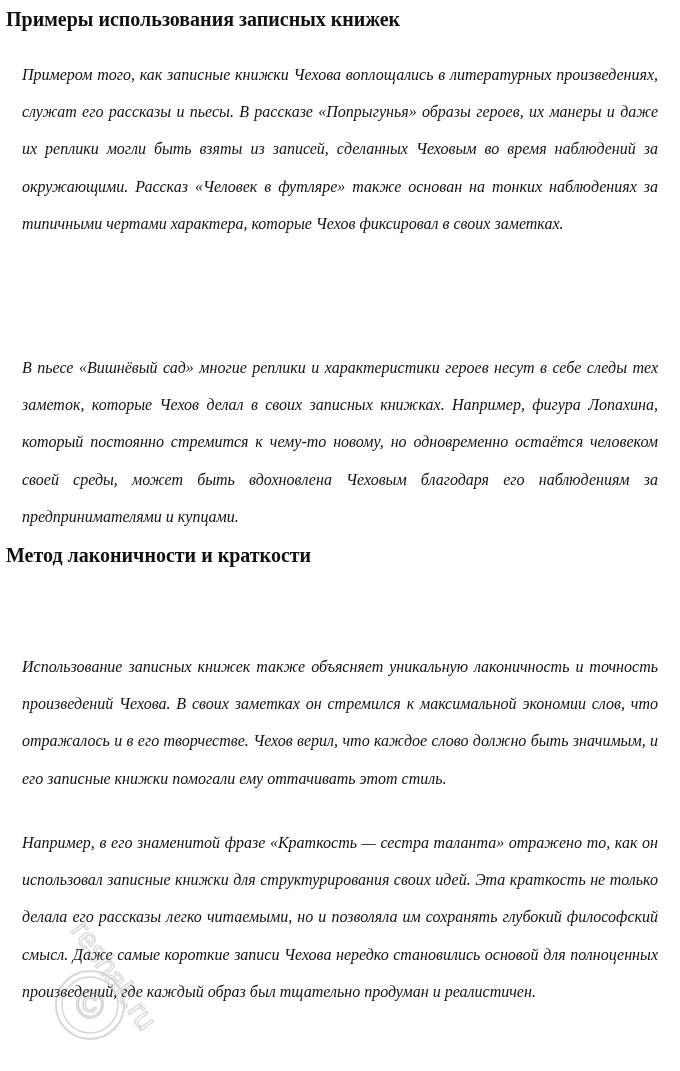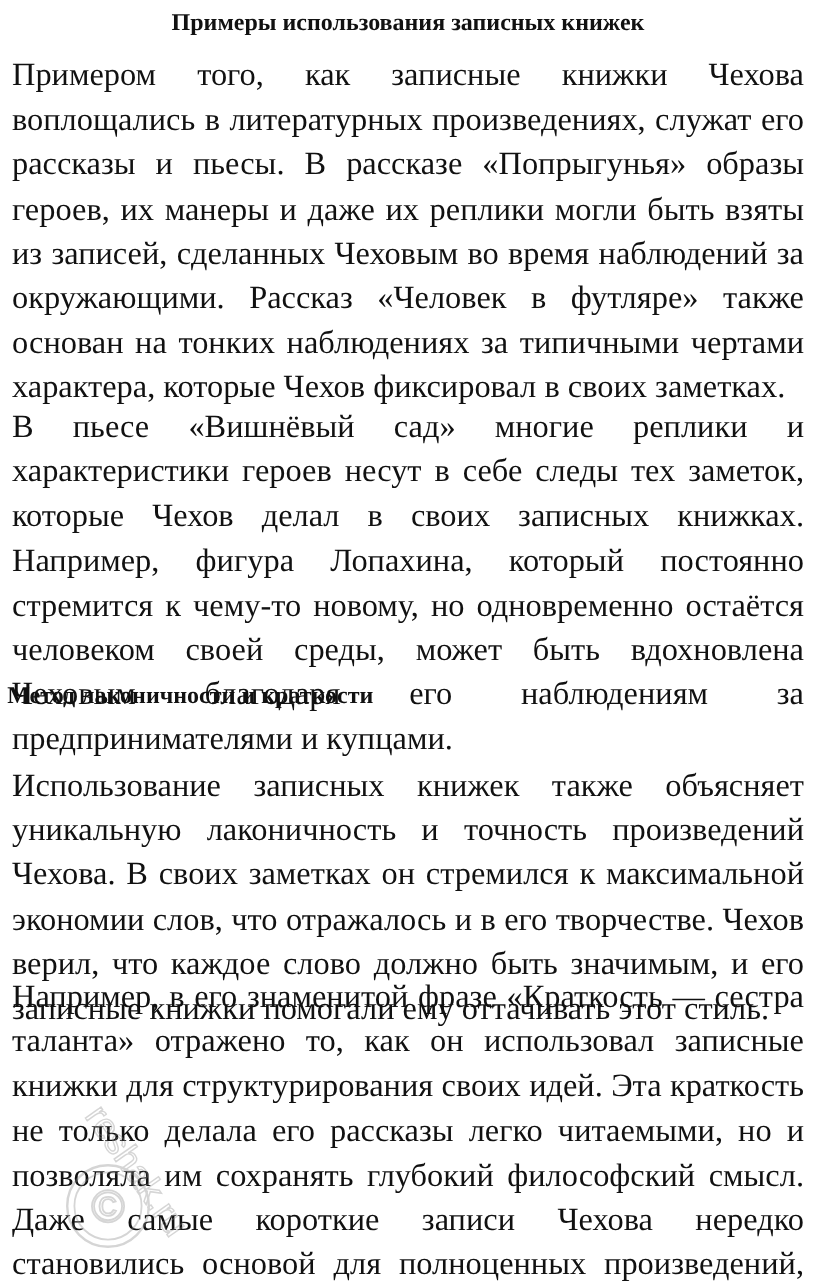--- a/index.html
+++ b/index.html
@@ -5,43 +5,43 @@
   html, body { margin: 0; padding: 0; background: #ffffff; }
   body { width: 680px; height: 1071px; overflow: hidden; position: relative; }
   .page {
     position: absolute; left: 6px; top: 0; width: 668px;
     font-family: "Liberation Serif", serif; color: #111;
   }
   h2 {
     font-size: 20px; font-weight: bold; margin: 0; line-height: 34px;
   }
   p {
-    font-size: 27px; line-height: 37.2px; margin: 4px;
-    text-align: justify; text-align-last: left;
+    font-size: 16px; line-height: 37.2px; margin: 16px;
+    text-align: justify; text-align-last: left; font-style: italic;
   }
   .block { position: absolute; width: 668px; }
   .watermark {
     position: absolute; left: 40px; top: 910px; width: 150px; height: 150px;
     pointer-events: none; opacity: 0.35;
   }
 </style>
 </head>
 <body>
 
 <div class="page">
-  <div class="block" style="top:2px;text-align:center;">
+  <div class="block" style="top:2px;">
     <h2>Примеры использования записных книжек</h2>
   </div>
   <div class="block" style="top:40px;">
     <p>Примером того, как записные книжки Чехова воплощались в литературных произведениях, служат его рассказы и пьесы. В рассказе «Попрыгунья» образы героев, их манеры и даже их реплики могли быть взяты из записей, сделанных Чеховым во время наблюдений за окружающими. Рассказ «Человек в футляре» также основан на тонких наблюдениях за типичными чертами характера, которые Чехов фиксировал в своих заметках.</p>
   </div>
   <div class="block" style="top:333px;">
     <p>В пьесе «Вишнёвый сад» многие реплики и характеристики героев несут в себе следы тех заметок, которые Чехов делал в своих записных книжках. Например, фигура Лопахина, который постоянно стремится к чему-то новому, но одновременно остаётся человеком своей среды, может быть вдохновлена Чеховым благодаря его наблюдениям за предпринимателями и купцами.</p>
   </div>
-  <div class="block" style="top:563px;">
+  <div class="block" style="top:538px;">
     <h2>Метод лаконичности и краткости</h2>
   </div>
   <div class="block" style="top:632px;">
     <p>Использование записных книжек также объясняет уникальную лаконичность и точность произведений Чехова. В своих заметках он стремился к максимальной экономии слов, что отражалось и в его творчестве. Чехов верил, что каждое слово должно быть значимым, и его записные книжки помогали ему оттачивать этот стиль.</p>
   </div>
   <div class="block" style="top:808px;">
     <p>Например, в его знаменитой фразе «Краткость — сестра таланта» отражено то, как он использовал записные книжки для структурирования своих идей. Эта краткость не только делала его рассказы легко читаемыми, но и позволяла им сохранять глубокий философский смысл. Даже самые короткие записи Чехова нередко становились основой для полноценных произведений, где каждый образ был тщательно продуман и реалистичен.</p>
   </div>
 </div>
 

